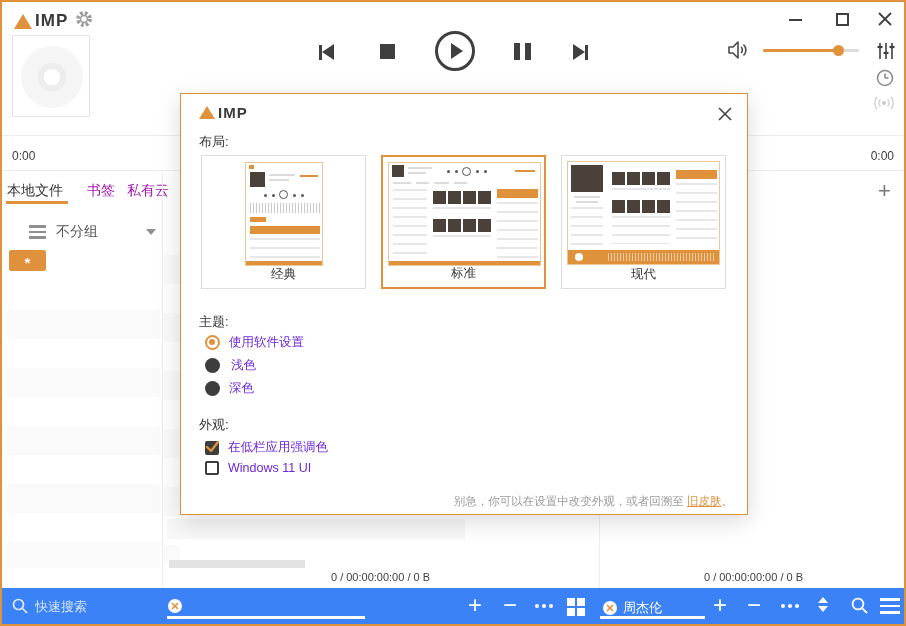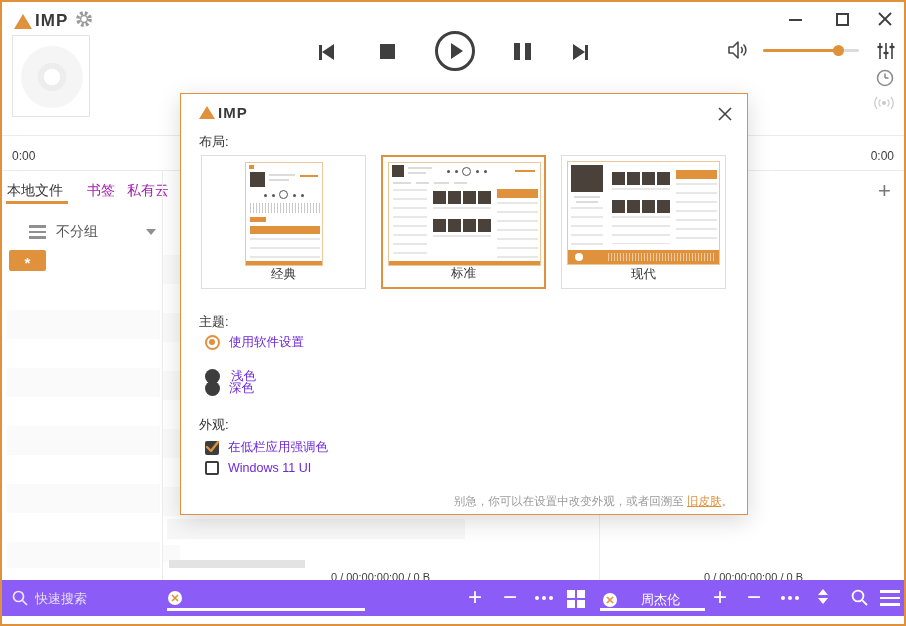--- a/index.html
+++ b/index.html
@@ -66,30 +66,30 @@
     background:repeating-linear-gradient(#ffffff 0 29px,#fafafa 29px 58px);}
   #mid-band{left:165px;top:517px;width:298px;height:20px;background:#f7f7f7;}
   #mid-scroll{left:167px;top:558px;width:136px;height:8px;background:#e3e3e3;}
   #vsep-panels{left:597px;top:513px;width:1px;height:77px;background:#ededed;}
   .status{font-size:11px;color:#3f3f3f;}
   #status-left{left:160px;top:569px;width:437px;text-align:center;}
   #status-right{left:597px;top:569px;width:309px;text-align:center;}
   #panel-add{left:876px;top:176px;font-size:22px;font-weight:300;color:#777;}
 
   
-  #bottombar{left:0;bottom:8px;width:902px;height:36px;background:#8b5cf6;text-decoration:underline;}
+  #bottombar{left:0;bottom:0;width:902px;height:36px;background:#3b82f6;text-decoration:underline;}
   .bb{position:absolute;display:flex;align-items:center;color:#fff;}
   #bb-search-ico{left:9px;top:9px;width:18px;height:18px;opacity:.85;}
   #bb-search-input{position:absolute;left:31px;top:7px;width:120px;height:22px;background:transparent;border:none;outline:none;color:#fff;font-size:13px;}
   #bb-search-input::placeholder{color:rgba(255,255,255,.8);}
   .ccirc{width:14px;height:14px;border-radius:50%;background:#fff;position:relative;}
   .ccirc svg{position:absolute;left:3px;top:3px;}
   #bb-tab1{left:166px;top:11px;}
   #bb-ul1{left:165px;top:28px;width:198px;height:3px;background:#fff;}
-  #bb-tab2{left:601px;top:11px;gap:24px;font-size:13px;}
+  #bb-tab2{left:601px;top:11px;gap:6px;font-size:13px;}
   #bb-ul2{left:598px;top:28px;width:105px;height:3px;background:#fff;}
   .glyph{font-size:24px;font-weight:400;line-height:20px;color:#fff;}
   #bb-add1{left:466px;top:7px;} #bb-rem1{left:501px;top:7px;}
   #bb-add2{left:711px;top:7px;} #bb-rem2{left:745px;top:7px;}
   .dots3{display:flex;gap:3px;}
   .dots3 div{width:4px;height:4px;border-radius:50%;background:#fff;}
   #bb-more1{left:533px;top:16px;} #bb-more2{left:779px;top:16px;}
   #bb-grid{left:565px;top:10px;display:grid;grid-template-columns:8px 8px;gap:2px;}
   #bb-grid div{width:8px;height:8px;background:#fff;}
   #bb-sort{left:816px;top:9px;display:flex;flex-direction:column;gap:3px;align-items:center;}
@@ -129,21 +129,21 @@
   #mini-standard,#mini-modern{left:5px;top:5px;width:153px;height:104px;}
 
   
   #lbl-theme{left:18px;top:219px;}
   .radio-row{position:absolute;left:24px;display:flex;align-items:center;gap:9px;}
   .radio{width:15px;height:15px;border-radius:50%;}
   .radio.sel{border:2.5px solid #e0913c;background:#fff;position:relative;}
   .radio.sel:after{content:"";position:absolute;left:2px;top:2px;width:6px;height:6px;border-radius:50%;background:#e0913c;}
   .radio.unsel{background:#3d3d3d;}
   .opt-label{font-size:12.5px;color:#6d28d9;}
-  #radio-0{top:240px;} #radio-1{top:274px;gap:11px;} #radio-2{top:286px;}
+  #radio-0{top:240px;} #radio-1{top:263px;gap:11px;} #radio-2{top:286px;}
 
   
   #lbl-appearance{left:18px;top:322px;}
   .check-row{position:absolute;left:24px;display:flex;align-items:center;gap:9px;}
   #check-0{top:345px;text-align:right;} #check-1{top:367px;}
   .cbox{width:14px;height:14px;border-radius:2px;position:relative;}
   .cbox.on{background:#3d3d3d;}
   .cbox.off{border:2px solid #3d3d3d;background:#fff;}
   .cbox svg{position:absolute;left:-1px;top:-3px;}
 

